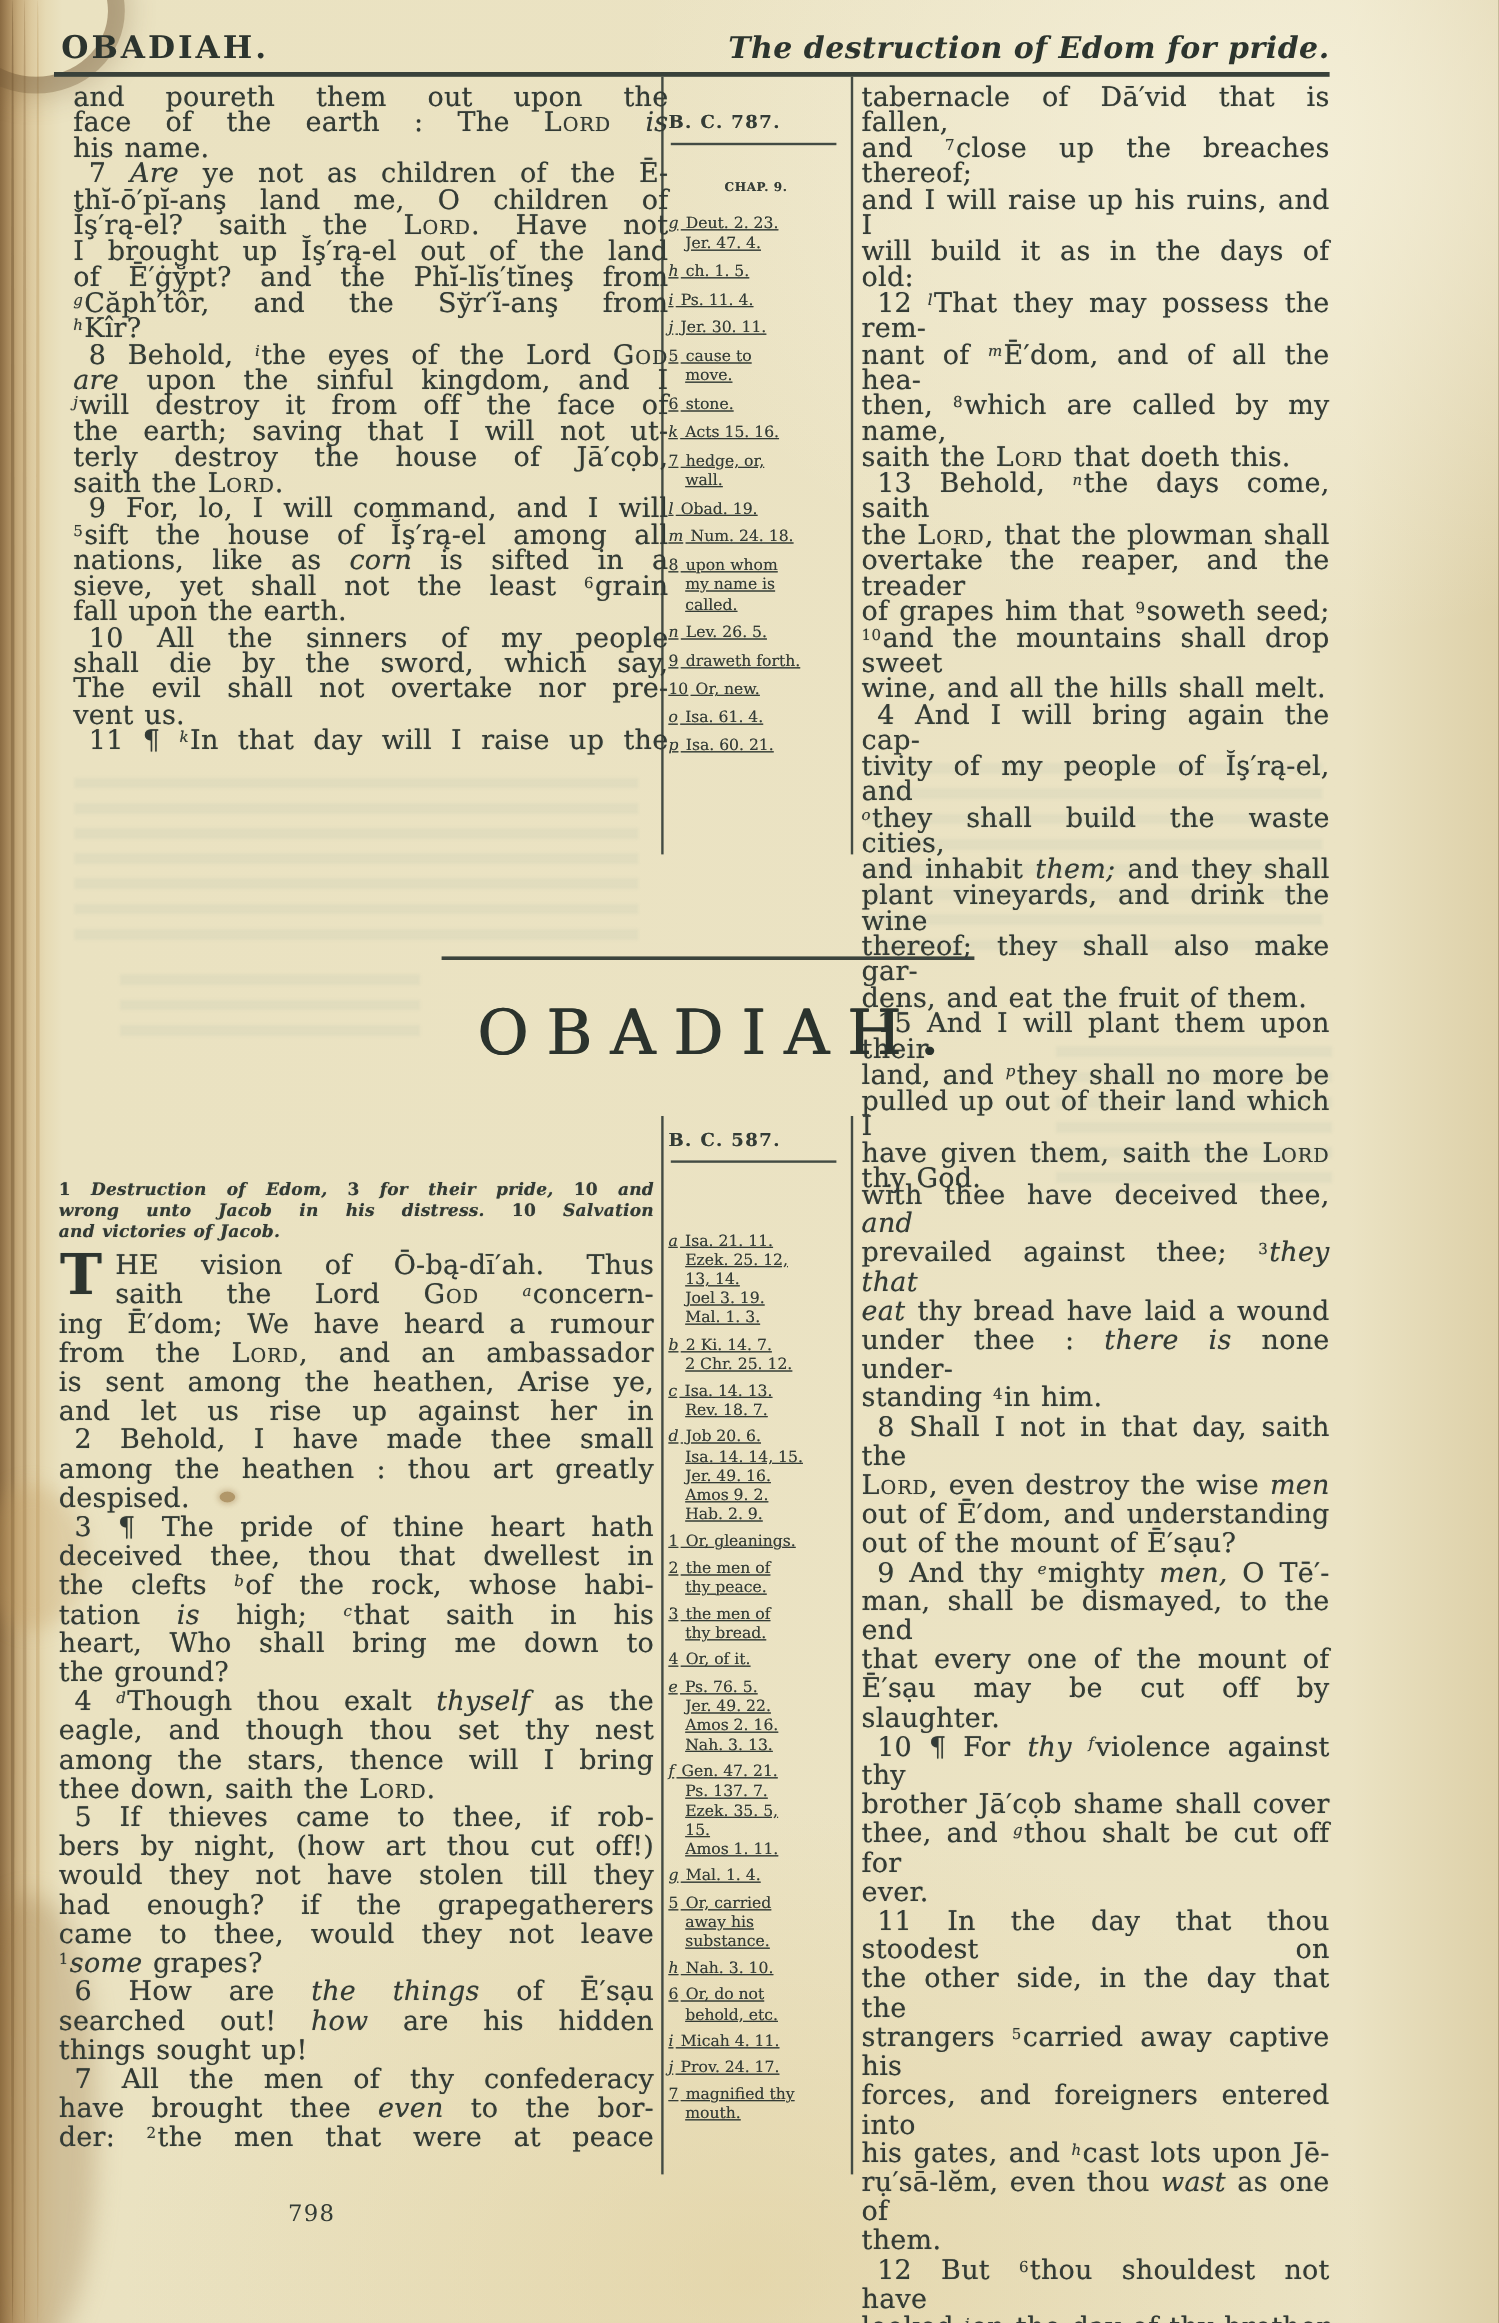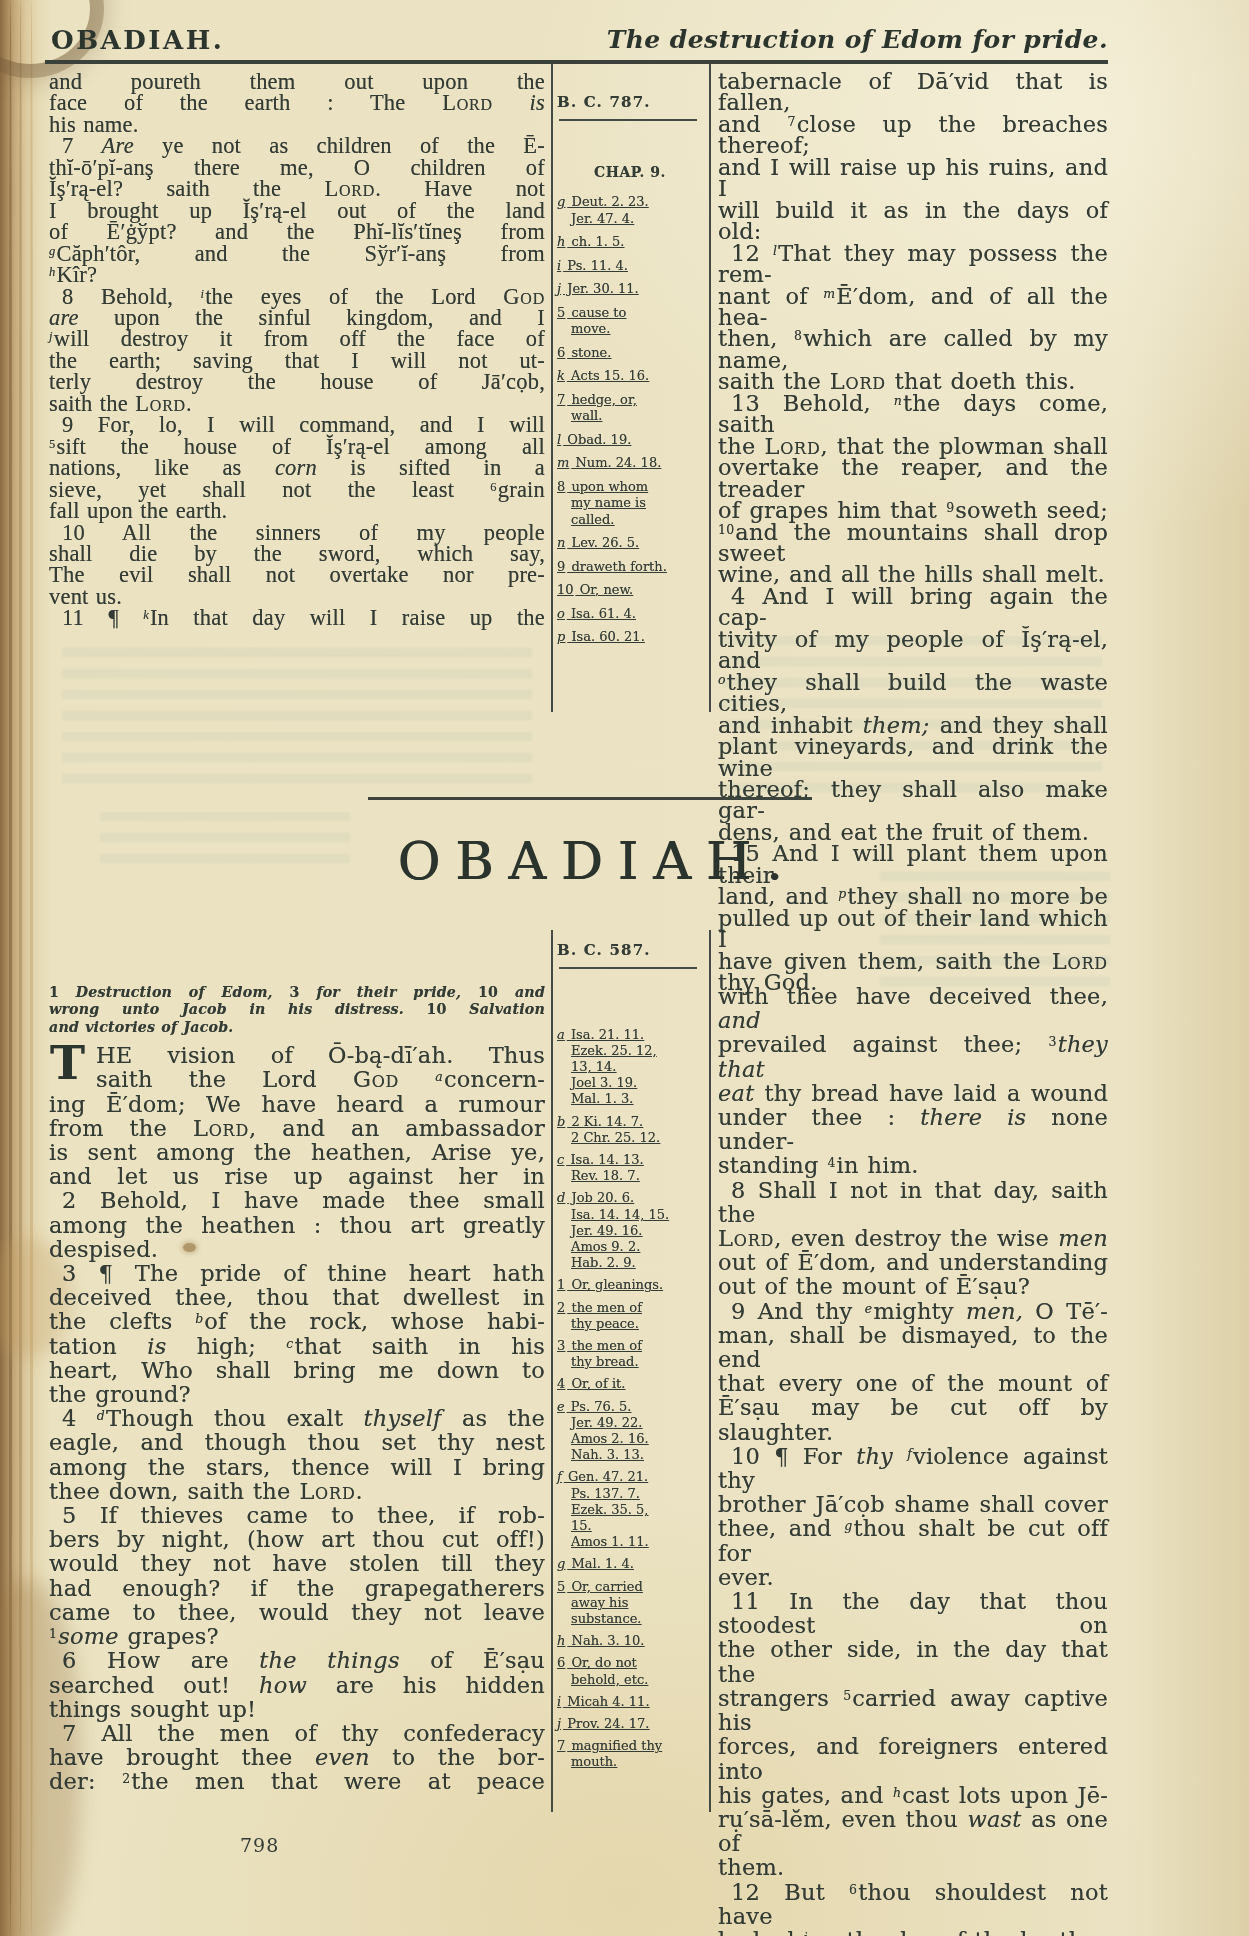--- a/index.html
+++ b/index.html
@@ -49,41 +49,41 @@
   .amos{line-height:21.45px;}
   .oba{line-height:24.2px;margin-top:40px;}
   .ln{text-align:justify;text-align-last:justify;}
   .ln.end{text-align-last:left;}
   .ln.vs{text-indent:13px;}
   .ln.dcpad{padding-left:47px;}
   em{font-style:italic;}
   .sc{font-variant:small-caps;letter-spacing:.8px;}
   sup.rf{font-style:italic;font-size:12.5px;line-height:0;vertical-align:6px;margin-right:1px;}
   sup.rf.num{font-style:normal;}
-  .c-amos-l{left:49px;top:71px;width:496px;font-family:Liberation Serif, serif;}
+  .c-amos-l{left:61px;top:71px;width:496px;}
   .c-amos-r{left:718px;top:71px;width:390px;}
   .c-oba-l{left:49px;top:944px;width:496px;}
   .c-oba-r{left:718px;top:944px;width:390px;}
   
   .summary{font-size:14.2px;line-height:17.4px;font-weight:bold;font-style:italic;
     letter-spacing:.2px;word-spacing:1px;}
   .summary em{font-style:normal;}
   .oba-lines{margin-top:7px;}
   .dropcap{position:absolute;left:1px;top:57px;font-size:47px;line-height:44px;
     font-weight:bold;color:#2d352f;}
   
   .ref-col{position:absolute;width:146px;font-size:13px;line-height:16.5px;
     color:#343c36;text-shadow:0 0 .5px rgba(52,60,54,.6);}
   .rc-top{left:557px;top:71px;}
   .rc-bot{left:557px;top:938px;}
   .bc{text-align:left;font-size:15px;letter-spacing:1.2px;font-weight:bold;}
   .rc-top .bc{margin-top:23px;}
   .rc-bot .bc{margin-top:4px;}
   .bc-rule{height:2px;background:#434b44;margin:8px 6px 0 2px;}
-  .chap{text-align:center;font-weight:bold;font-size:14px;margin-top:43px;margin-bottom:14px;letter-spacing:.5px;}
+  .chap{text-align:center;font-weight:bold;font-size:10px;margin-top:28px;margin-bottom:14px;letter-spacing:.5px;}
   .ref-gap{margin-top:58px;}
   .ref-item{padding-left:14px;text-indent:-14px;margin-bottom:7px;text-decoration:underline;}
   .rc-bot .ref-item{margin-bottom:6px;line-height:16.2px;}
   .ref-tag{font-style:italic;margin-right:2px;}
   .ref-tag.num{font-style:normal;}
   
   .pageno{position:absolute;left:240px;top:1834px;width:110px;text-align:left;
     font-size:19px;color:#333b35;letter-spacing:1px;}
 </style>
 </head>
@@ -110,21 +110,21 @@
   <div class="vrule ra"></div>
   <div class="vrule rb"></div>
   <div class="vrule rc"></div>
   <div class="vrule rd"></div>
 
   <div class="textcol amos c-amos-l">
       <div class="ln">and poureth them out upon the</div>
       <div class="ln">face of the earth : The <span class="sc">Lord</span> <em>is</em></div>
       <div class="ln end">his name.</div>
       <div class="ln vs">7 <em>Are</em> ye not as children of the Ē-</div>
-      <div class="ln">thĭ-ō′pĭ-anş there me, O children of</div>
+      <div class="ln">thĭ-ō′pĭ-anş land me, O children of</div>
       <div class="ln">Ĭş′rą-el? saith the <span class="sc">Lord</span>. Have not</div>
       <div class="ln">I brought up Ĭş′rą-el out of the land</div>
       <div class="ln">of Ē′ġўpt? and the Phĭ-lĭs′tĭneş from</div>
       <div class="ln"><sup class="rf">g</sup>Căph′tôr, and the Sўr′ĭ-anş from</div>
       <div class="ln end"><sup class="rf">h</sup>Kîr?</div>
       <div class="ln vs">8 Behold, <sup class="rf">i</sup>the eyes of the Lord <span class="sc">God</span></div>
       <div class="ln"><em>are</em> upon the sinful kingdom, and I</div>
       <div class="ln"><sup class="rf">j</sup>will destroy it from off the face of</div>
       <div class="ln">the earth; saving that I will not ut-</div>
       <div class="ln">terly destroy the house of Jā′cọb,</div>

